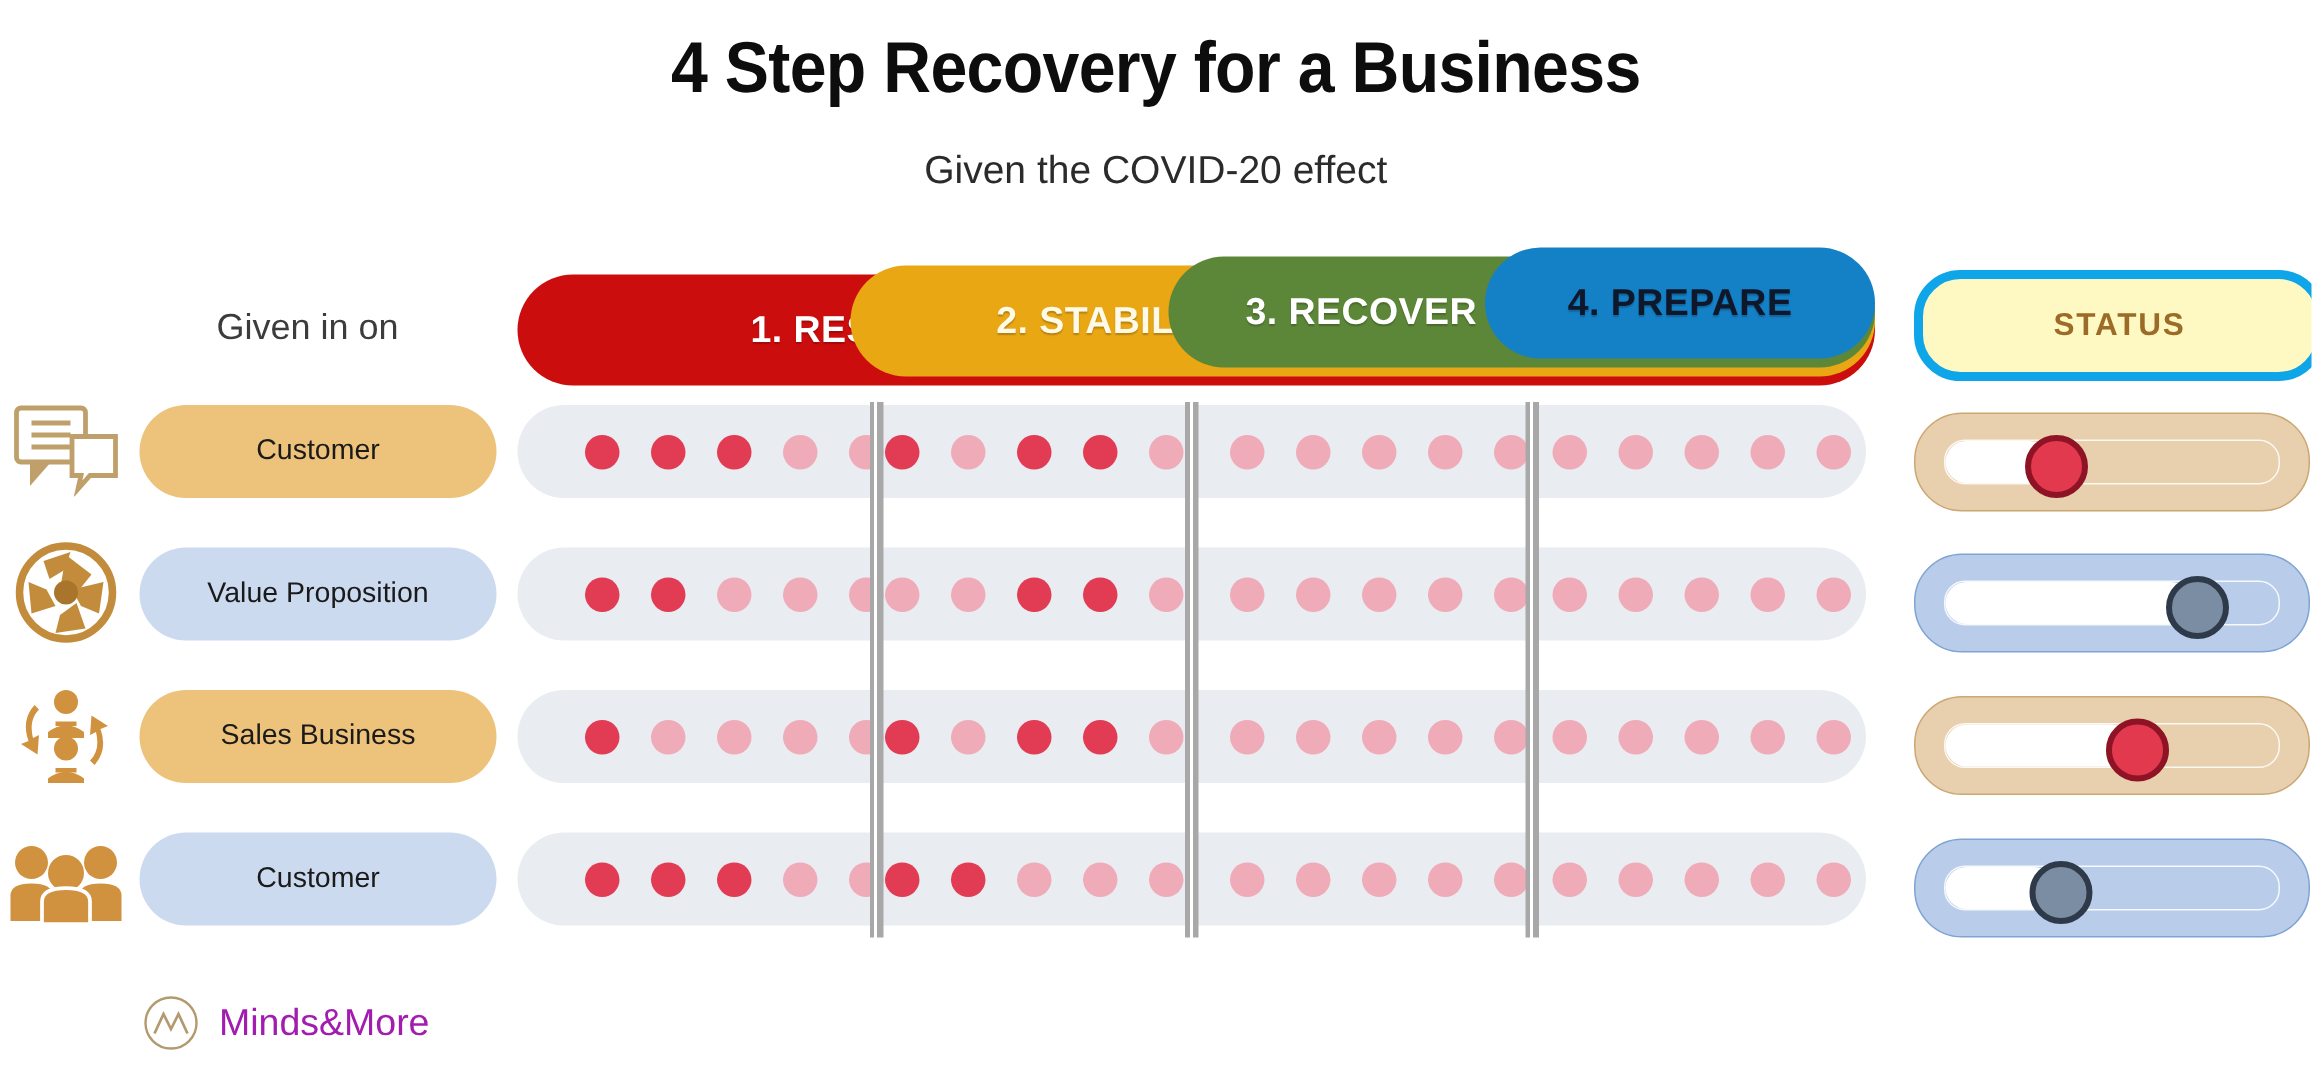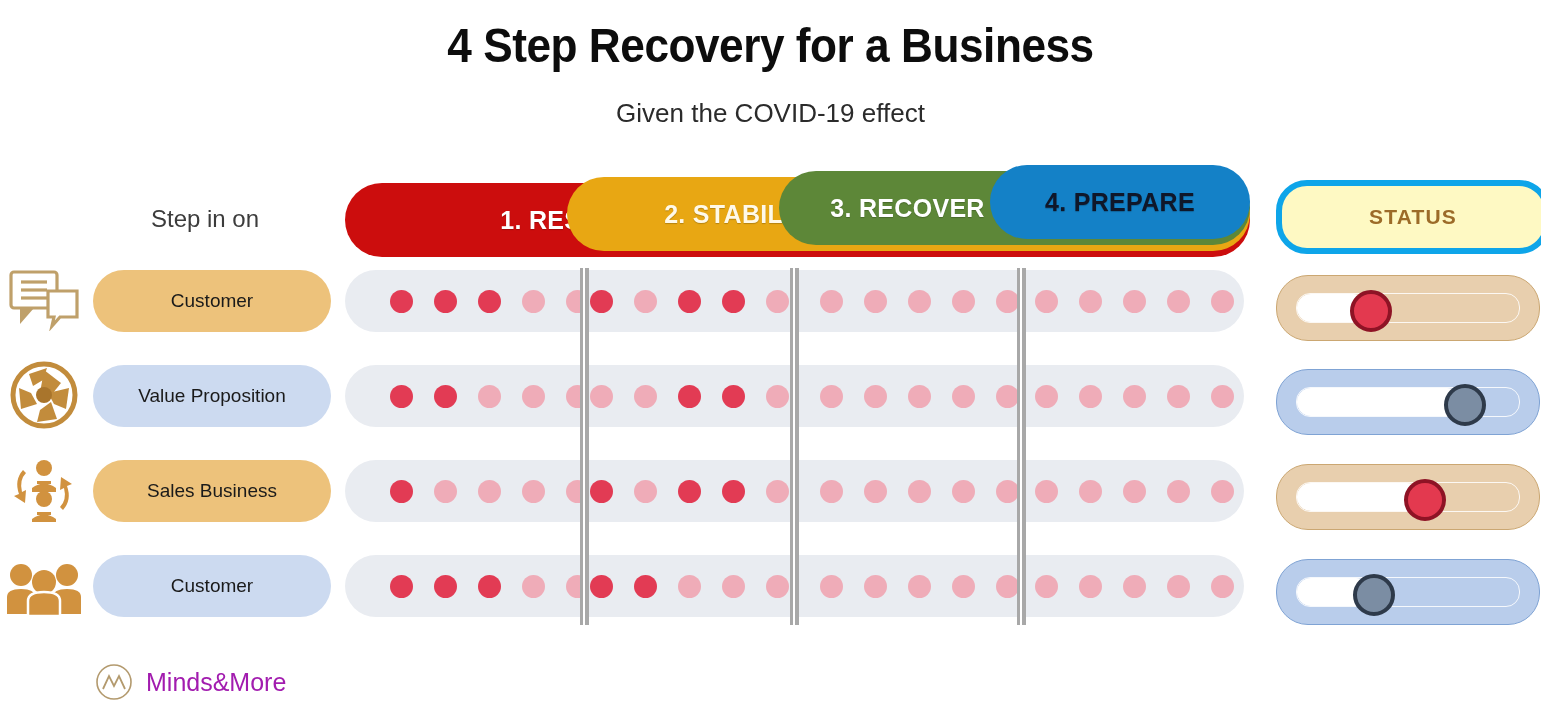--- a/index.html
+++ b/index.html
@@ -135,22 +135,22 @@
   }
   .footer .brand{
     font-size:25px;color:#a21caf;
     font-family:"Liberation Sans","DejaVu Sans",sans-serif;
   }
 </style>
 </head>
 <body>
 
 <div class="title">4 Step Recovery for a Business</div>
-<div class="subtitle">Given the COVID-19 effect</div>
-<div class="zoomlabel">Step in on</div>
+<div class="subtitle">Given the COVID-20 effect</div>
+<div class="zoomlabel">Given in on</div>
 
 <div class="hdr-wrap">
   <div class="hdr-pill pill-1">
     <span>1. RESPOND</span>
   </div>
   <div class="hdr-pill pill-2">
     <span>2. STABILIZE</span>
   </div>
   <div class="hdr-pill pill-3">
     <span>3. RECOVER</span>

